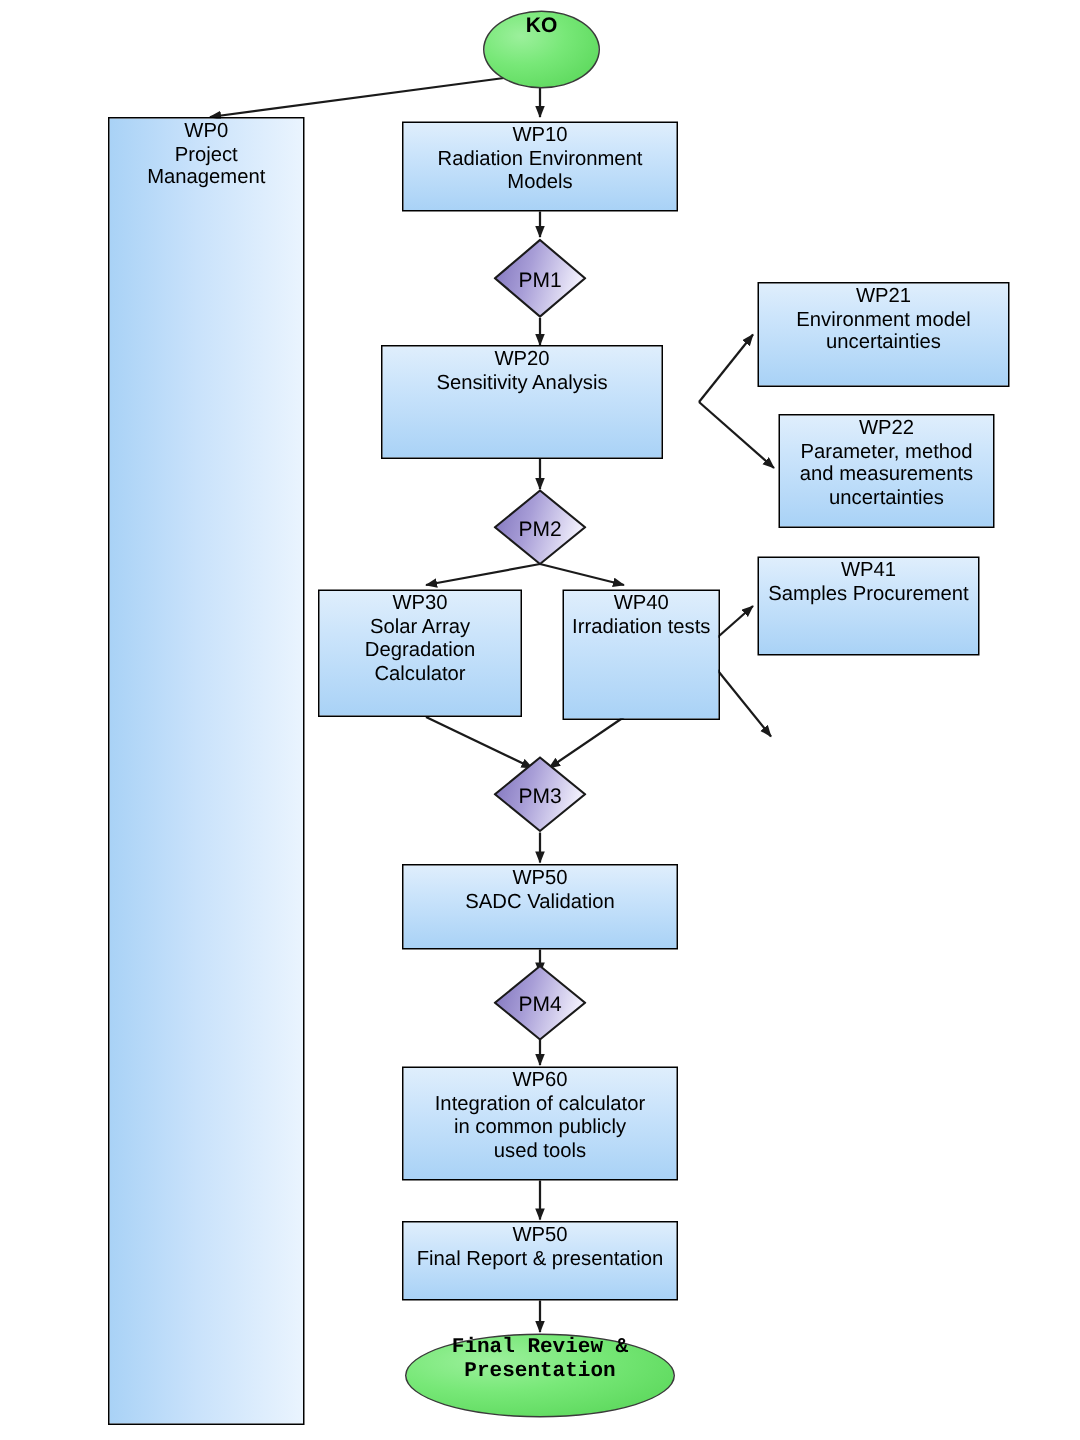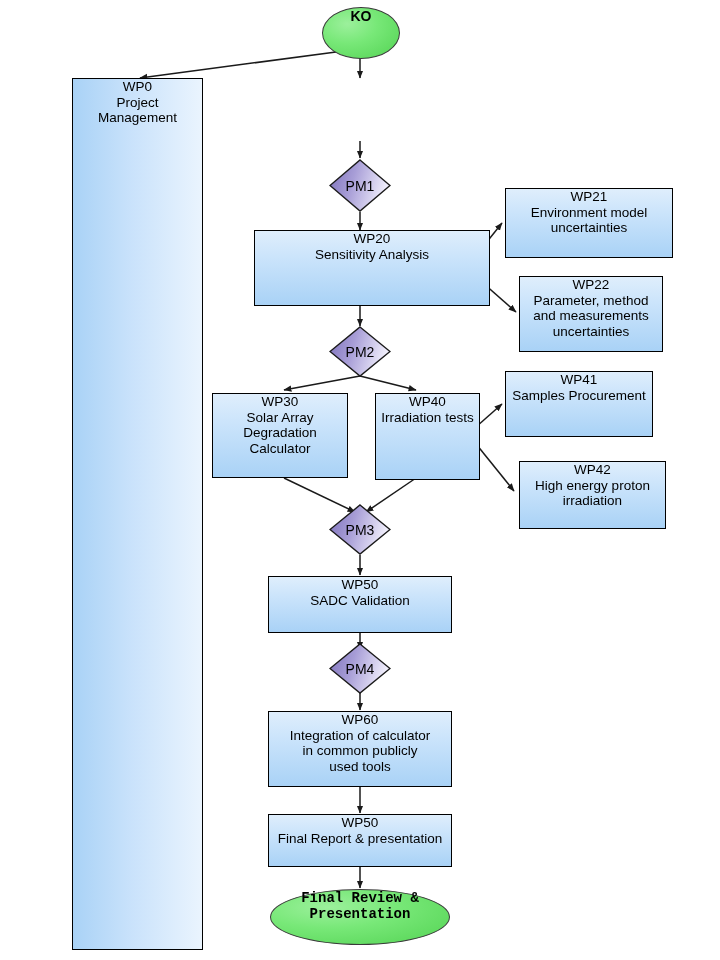--- a/index.html
+++ b/index.html
@@ -119,29 +119,34 @@
   <div class="node terminator" style="left:322px; top:7px; width:78px; height:52px;">
     <span>KO</span>
   </div>
 
   <div class="node wp0" style="left:72px; top:78px; width:131px; height:872px;">
     <span>WP0
 Project
 Management</span>
   </div>
 
+  <div class="node box" style="left:268px; top:81px; width:184px; height:60px;">
+    <span>WP10
+Radiation Environment
+Models</span>
+  </div>
 
   <div class="diamond-wrap" style="left:329px; top:159px; width:62px; height:53px;">
     <svg class="diamond-shape" viewBox="0 0 62 53" preserveAspectRatio="none">
       <polygon points="31,1 61,26.5 31,52 1,26.5" fill="url(#diaGrad)" stroke="#1a1a1a" stroke-width="1.4"></polygon>
     </svg>
     <div class="diamond-label">PM1</div>
   </div>
 
-  <div class="node box" style="left:254px; top:230px; width:236px; height:76px;">
+  <div class="node box" style="left:254px; top:230px; width:188px; height:76px;">
     <span>WP20
 Sensitivity Analysis</span>
   </div>
 
   <div class="node box" style="left:505px; top:188px; width:168px; height:70px;">
     <span>WP21
 Environment model
 uncertainties</span>
   </div>
 
@@ -169,25 +174,20 @@
   <div class="node box" style="left:375px; top:393px; width:105px; height:87px;">
     <span>WP40
 Irradiation tests</span>
   </div>
 
   <div class="node box" style="left:505px; top:371px; width:148px; height:66px;">
     <span>WP41
 Samples Procurement</span>
   </div>
 
-  <div class="node box" style="left:519px; top:461px; width:147px; height:68px;">
-    <span>WP42
-High energy proton
-irradiation</span>
-  </div>
 
   <div class="diamond-wrap" style="left:329px; top:504px; width:62px; height:51px;">
     <svg class="diamond-shape" viewBox="0 0 62 51" preserveAspectRatio="none">
       <polygon points="31,1 61,25.5 31,50 1,25.5" fill="url(#diaGrad)" stroke="#1a1a1a" stroke-width="1.4"></polygon>
     </svg>
     <div class="diamond-label">PM3</div>
   </div>
 
   <div class="node box" style="left:268px; top:576px; width:184px; height:57px;">
     <span>WP50

